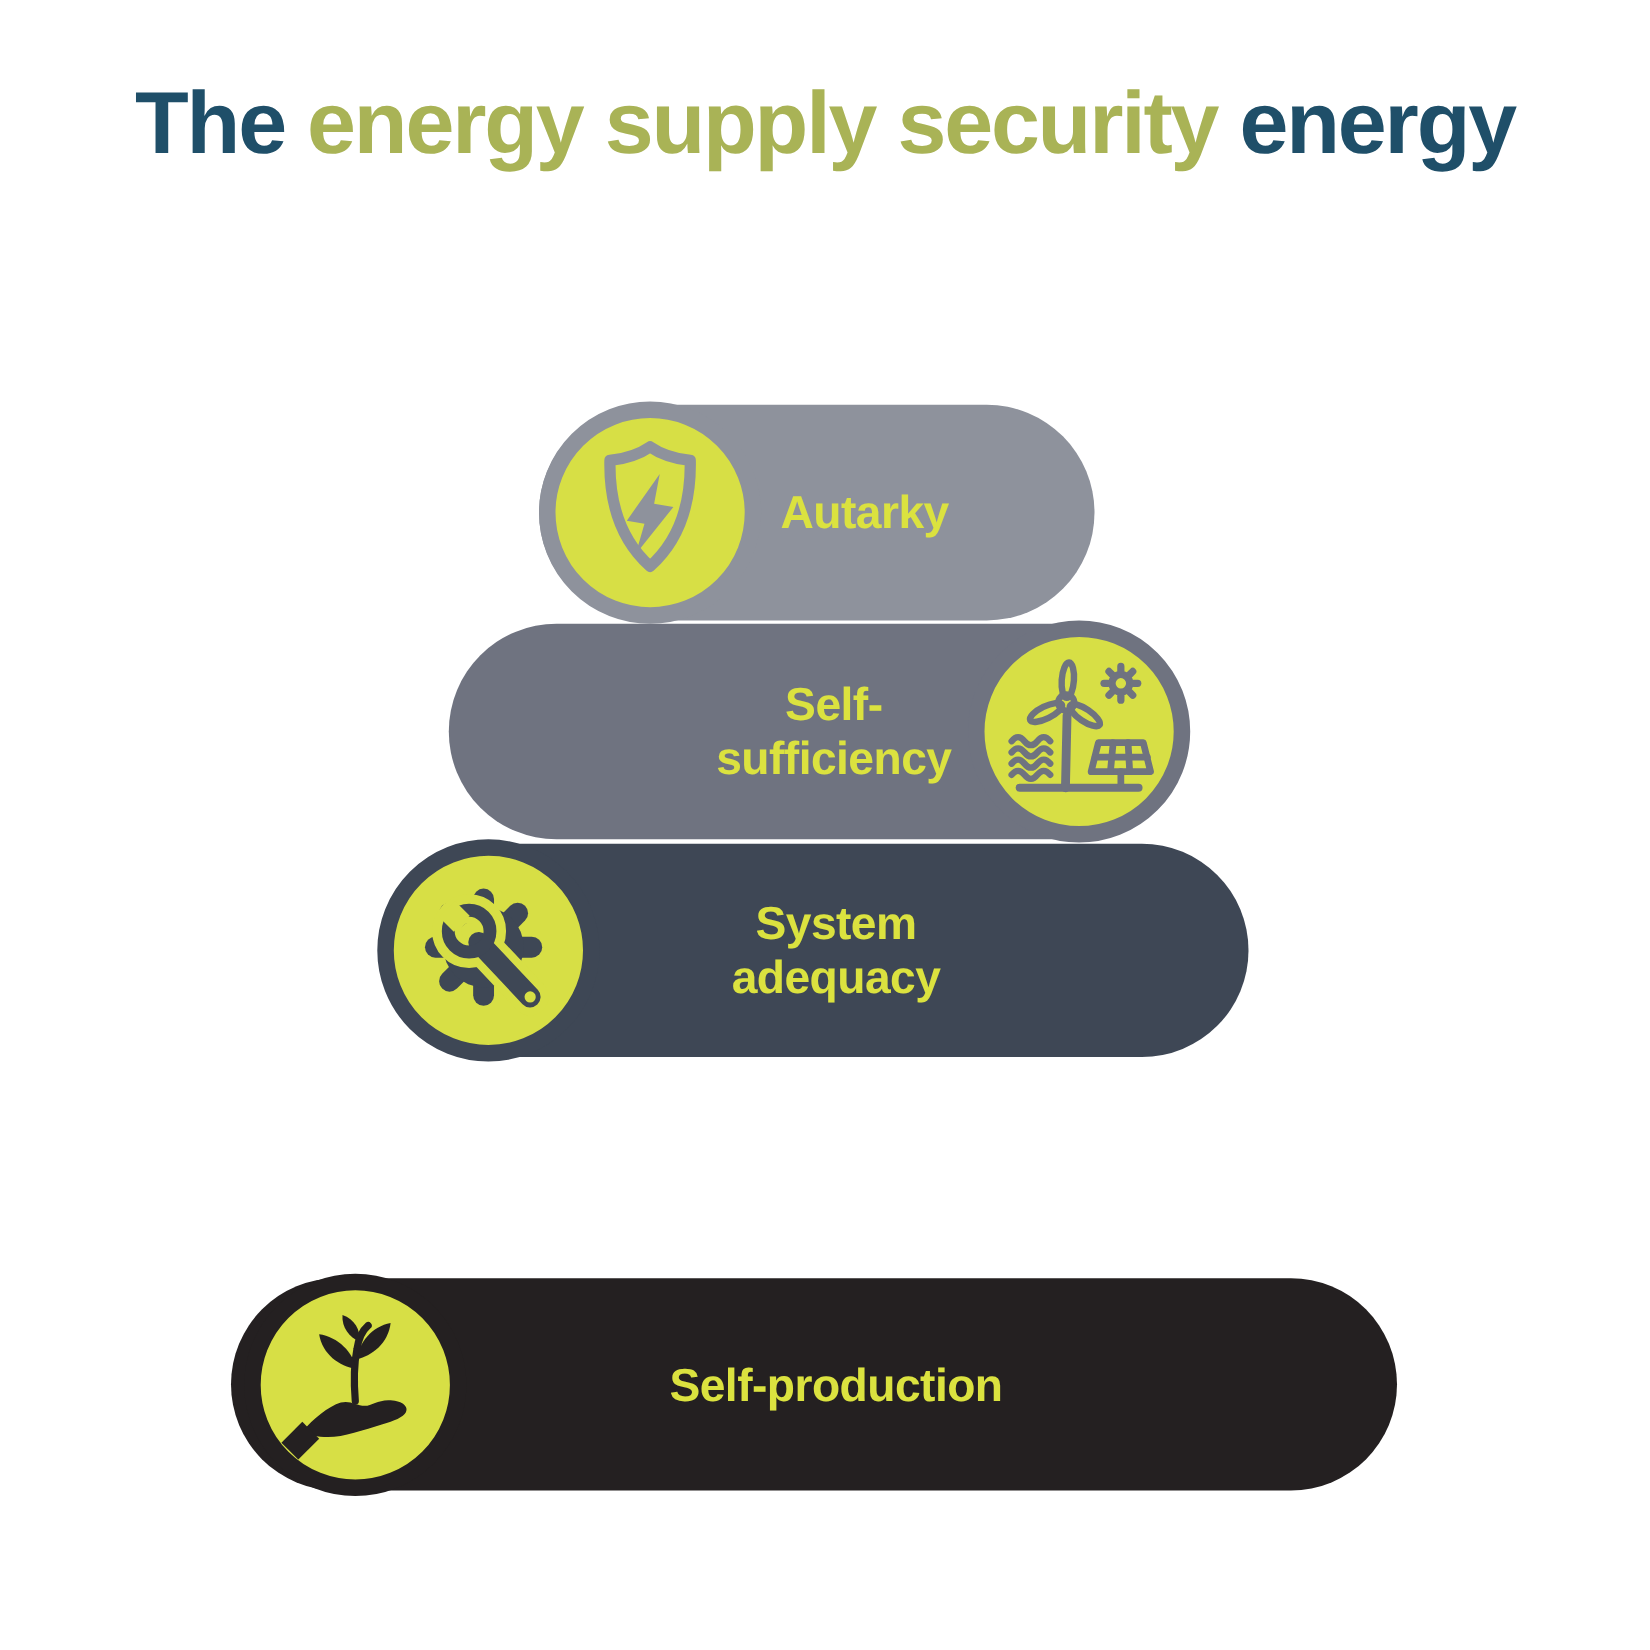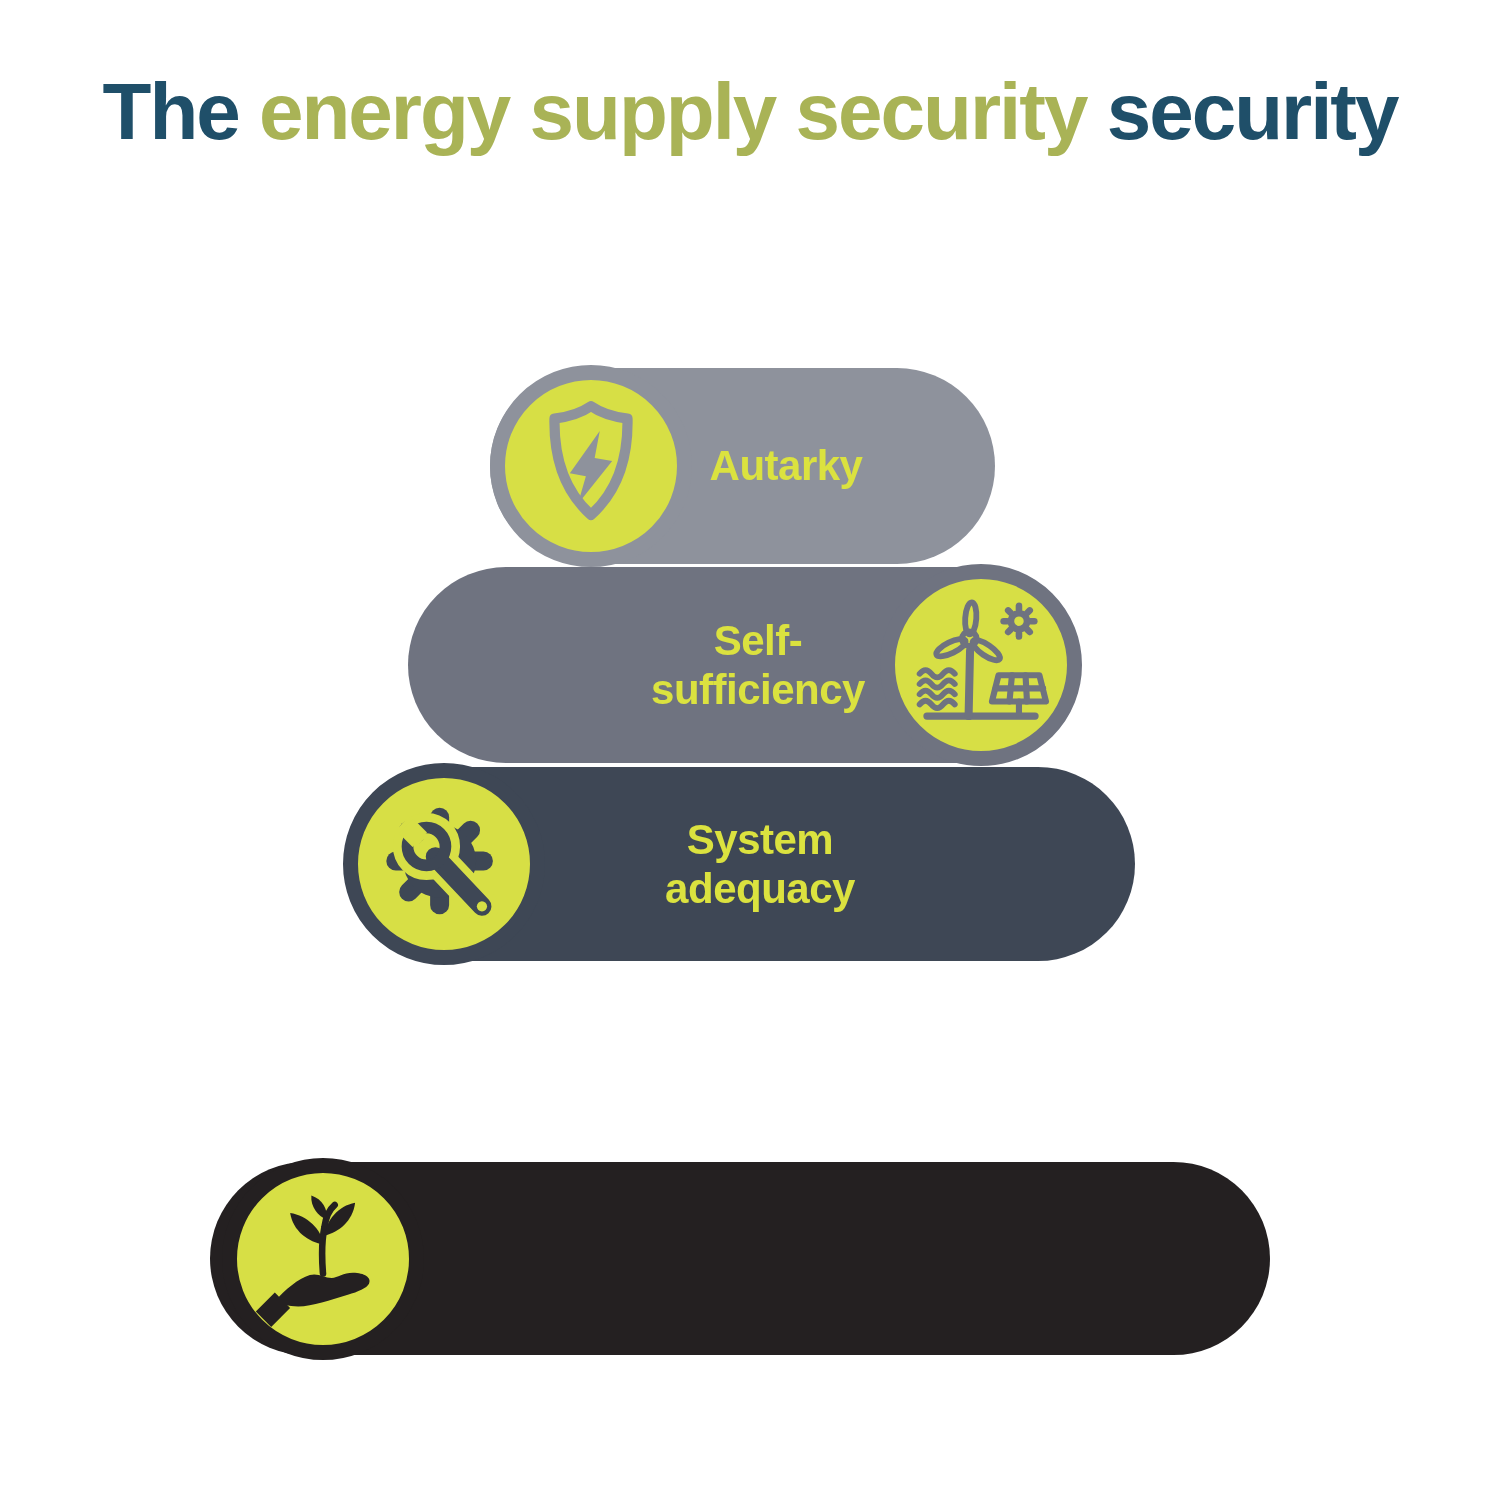--- a/index.html
+++ b/index.html
@@ -70,21 +70,21 @@
   .level-2 .label{left:415px;}
   .level-3 .label{left:473px;}
   .level-4 .label{left:550px;}
 </style>
 </head>
 <body>
 
 <div class="canvas" style="--bg: #ffffff; --title-dark: #1f4f69; --title-green: #a9b356; --label-yellow: #dbe23f; --accent: #d7df45;">
 
   <div class="title">
-    <span class="seg-dark">The </span><span class="seg-green">energy supply security</span><span class="seg-dark"> security</span>
+    <span class="seg-dark">The </span><span class="seg-green">energy supply security</span><span class="seg-dark"> energy</span>
   </div>
 
   <div class="pyramid">
 
     <div class="level level-0" style="--pill: #8e929c;">
       <div class="badge">
         <svg viewBox="0 0 100 100">
           <path d="M50 9 C43.5 13.5 34 16.5 25 17.5 C24.5 43 30.5 66 50 83.5 C69.5 66 75.5 43 75 17.5 C66 16.5 56.5 13.5 50 9 Z" fill="none" stroke="var(--pill)" stroke-width="7" stroke-linejoin="round"></path>
           <path d="M56 26 L35.5 55 L46.5 57 L41 76 L64.5 46.5 L52.5 44.5 Z" fill="var(--pill)"></path>
         </svg>
@@ -163,16 +163,17 @@
       <div class="badge">
         <svg viewBox="0 0 100 100">
           <path d="M50 60 C49 48 49 38 51 28 C52 21 54.5 16 58 13" fill="none" stroke="var(--pill)" stroke-width="4.5" stroke-linecap="round"></path>
           <path d="M50.5 40 C40 38.5 29.5 31 27.5 18.5 C39 20 49 30 50.5 40 Z" fill="var(--pill)"></path>
           <path d="M51 34 C60.5 32 70.5 24 72 11.5 C60.5 13.5 52 24 51 34 Z" fill="var(--pill)"></path>
           <path d="M52.5 23 C46.5 20.5 41.5 14.5 42 6.5 C49.5 9 53.5 16 52.5 23 Z" fill="var(--pill)"></path>
           <path d="M17 79 C24 71 33 63.5 41 61 C47 59.5 50.5 63 56 63 C60 63 64 59.5 70.5 59.5 C78.5 59.5 83.5 63 81.5 67 C80 70 74 72.5 67 74.5 C55 78 43 82.5 33 82.5 C26.5 82.5 20.5 81 17 79 Z" fill="var(--pill)"></path>
           <path d="M4 86 L17 73 L27.5 83.5 L14.5 96.5 Z" fill="var(--pill)"></path>
         </svg>
       </div>
+      <div class="label">Self-production</div>
     </div>
 
   </div>
 </div>
 
 </body></html>

